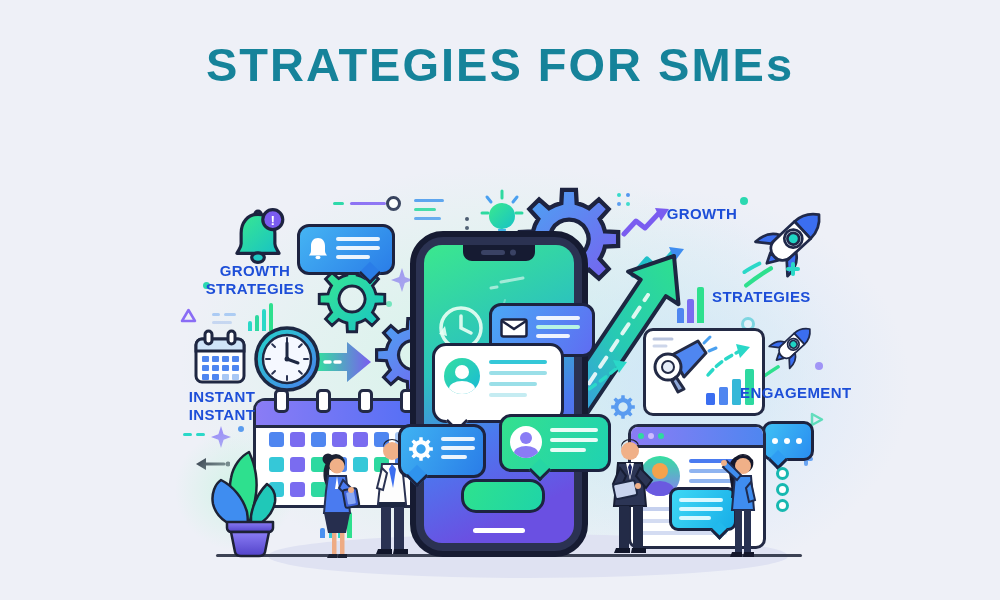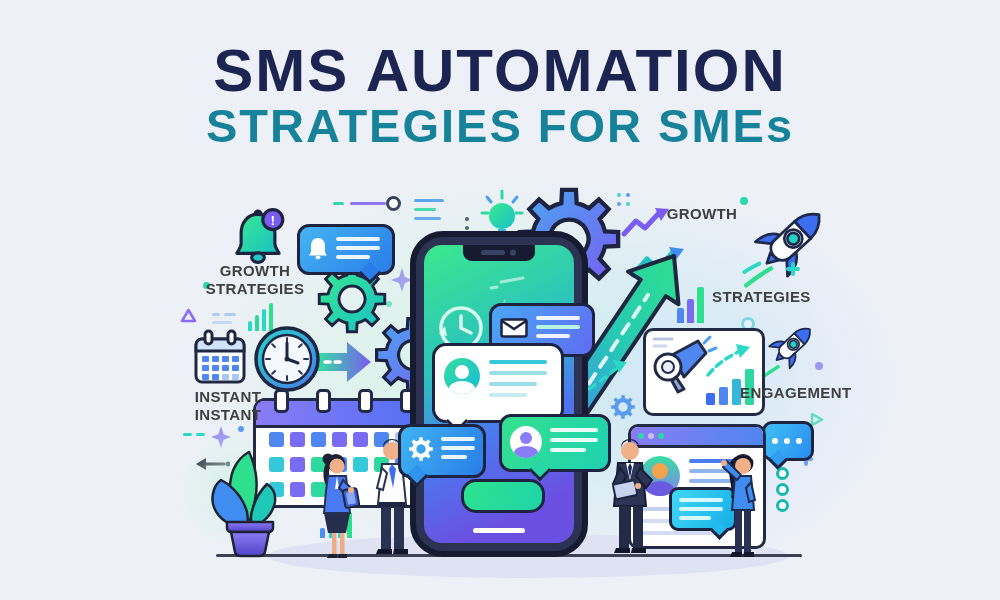--- a/index.html
+++ b/index.html
@@ -13,21 +13,21 @@
   
   .blob1{left:180px;top:165px;width:660px;height:410px;border-radius:50%;
          background:radial-gradient(closest-side,rgba(206,245,228,.85),rgba(206,245,228,0));z-index:1;}
   .blob2{left:430px;top:190px;width:480px;height:390px;border-radius:50%;
          background:radial-gradient(closest-side,rgba(205,228,250,.8),rgba(205,228,250,0));z-index:1;}
   .blob3{left:175px;top:430px;width:120px;height:120px;border-radius:50%;
          background:radial-gradient(closest-side,rgba(208,243,229,.9),rgba(208,243,229,0));z-index:1;}
   .ground-shadow{left:268px;top:534px;width:520px;height:44px;border-radius:50%;background:#dfe2f2;z-index:2;}
   .ground-line{left:216px;top:554px;width:586px;height:3px;background:#3c4254;border-radius:2px;z-index:4;}
   
-  .lbl{position:absolute;color:#404040;font-weight:800;font-size:15px;letter-spacing:.4px;
+  .lbl{position:absolute;color:#1d4ed8;font-weight:800;font-size:15px;letter-spacing:.4px;
        text-align:center;line-height:1.2;z-index:25;}
   .lbl span{display:block;}
   
   .dot{position:absolute;border-radius:50%;}
   .dash{position:absolute;height:3px;border-radius:2px;}
   .sparkle{position:absolute;clip-path:polygon(50% 0,63% 37%,100% 50%,63% 63%,50% 100%,37% 63%,0 50%,37% 37%);}
   .ring{position:absolute;border-radius:50%;background:#fff;}
   
   .bubble{position:absolute;border:3px solid #1d2340;border-radius:12px;z-index:35;}
   .tail{position:absolute;width:13px;height:13px;transform:rotate(45deg);
@@ -94,29 +94,28 @@
     </defs>
   </svg>
 
   <div class="abs blob1"></div>
   <div class="abs blob2"></div>
   <div class="abs blob3"></div>
   <div class="abs ground-shadow"></div>
   <div class="abs ground-line"></div>
 
   <div class="title-wrap">
-    <div class="title-1">SMS AUTOMATION</div>
     <div class="title-2">STRATEGIES FOR SMEs</div>
   </div>
 
   <div class="lbl" style="left:205px;top:262px;width:100px;">
     <span>GROWTH</span>
     <span>STRATEGIES</span>
   </div>
-  <div class="lbl" style="left:187px;top:388px;width:82px;">
+  <div class="lbl" style="left:181px;top:388px;width:82px;">
     <span>INSTANT</span>
     <span>INSTANT</span>
   </div>
   <div class="lbl" style="left:666px;top:205px;width:72px;">GROWTH</div>
   <div class="lbl" style="left:712px;top:288px;width:92px;">STRATEGIES</div>
   <div class="lbl" style="left:740px;top:384px;width:104px;">ENGAGEMENT</div>
 
   <svg class="abs" style="left:231px;top:208px;width:54px;height:58px;z-index:7;overflow:visible" viewBox="0 0 50 55">
     <g stroke="#1d2340" stroke-width="3" stroke-linejoin="round">
       <circle cx="25" cy="6" r="3" fill="#2ad8c0"></circle>

